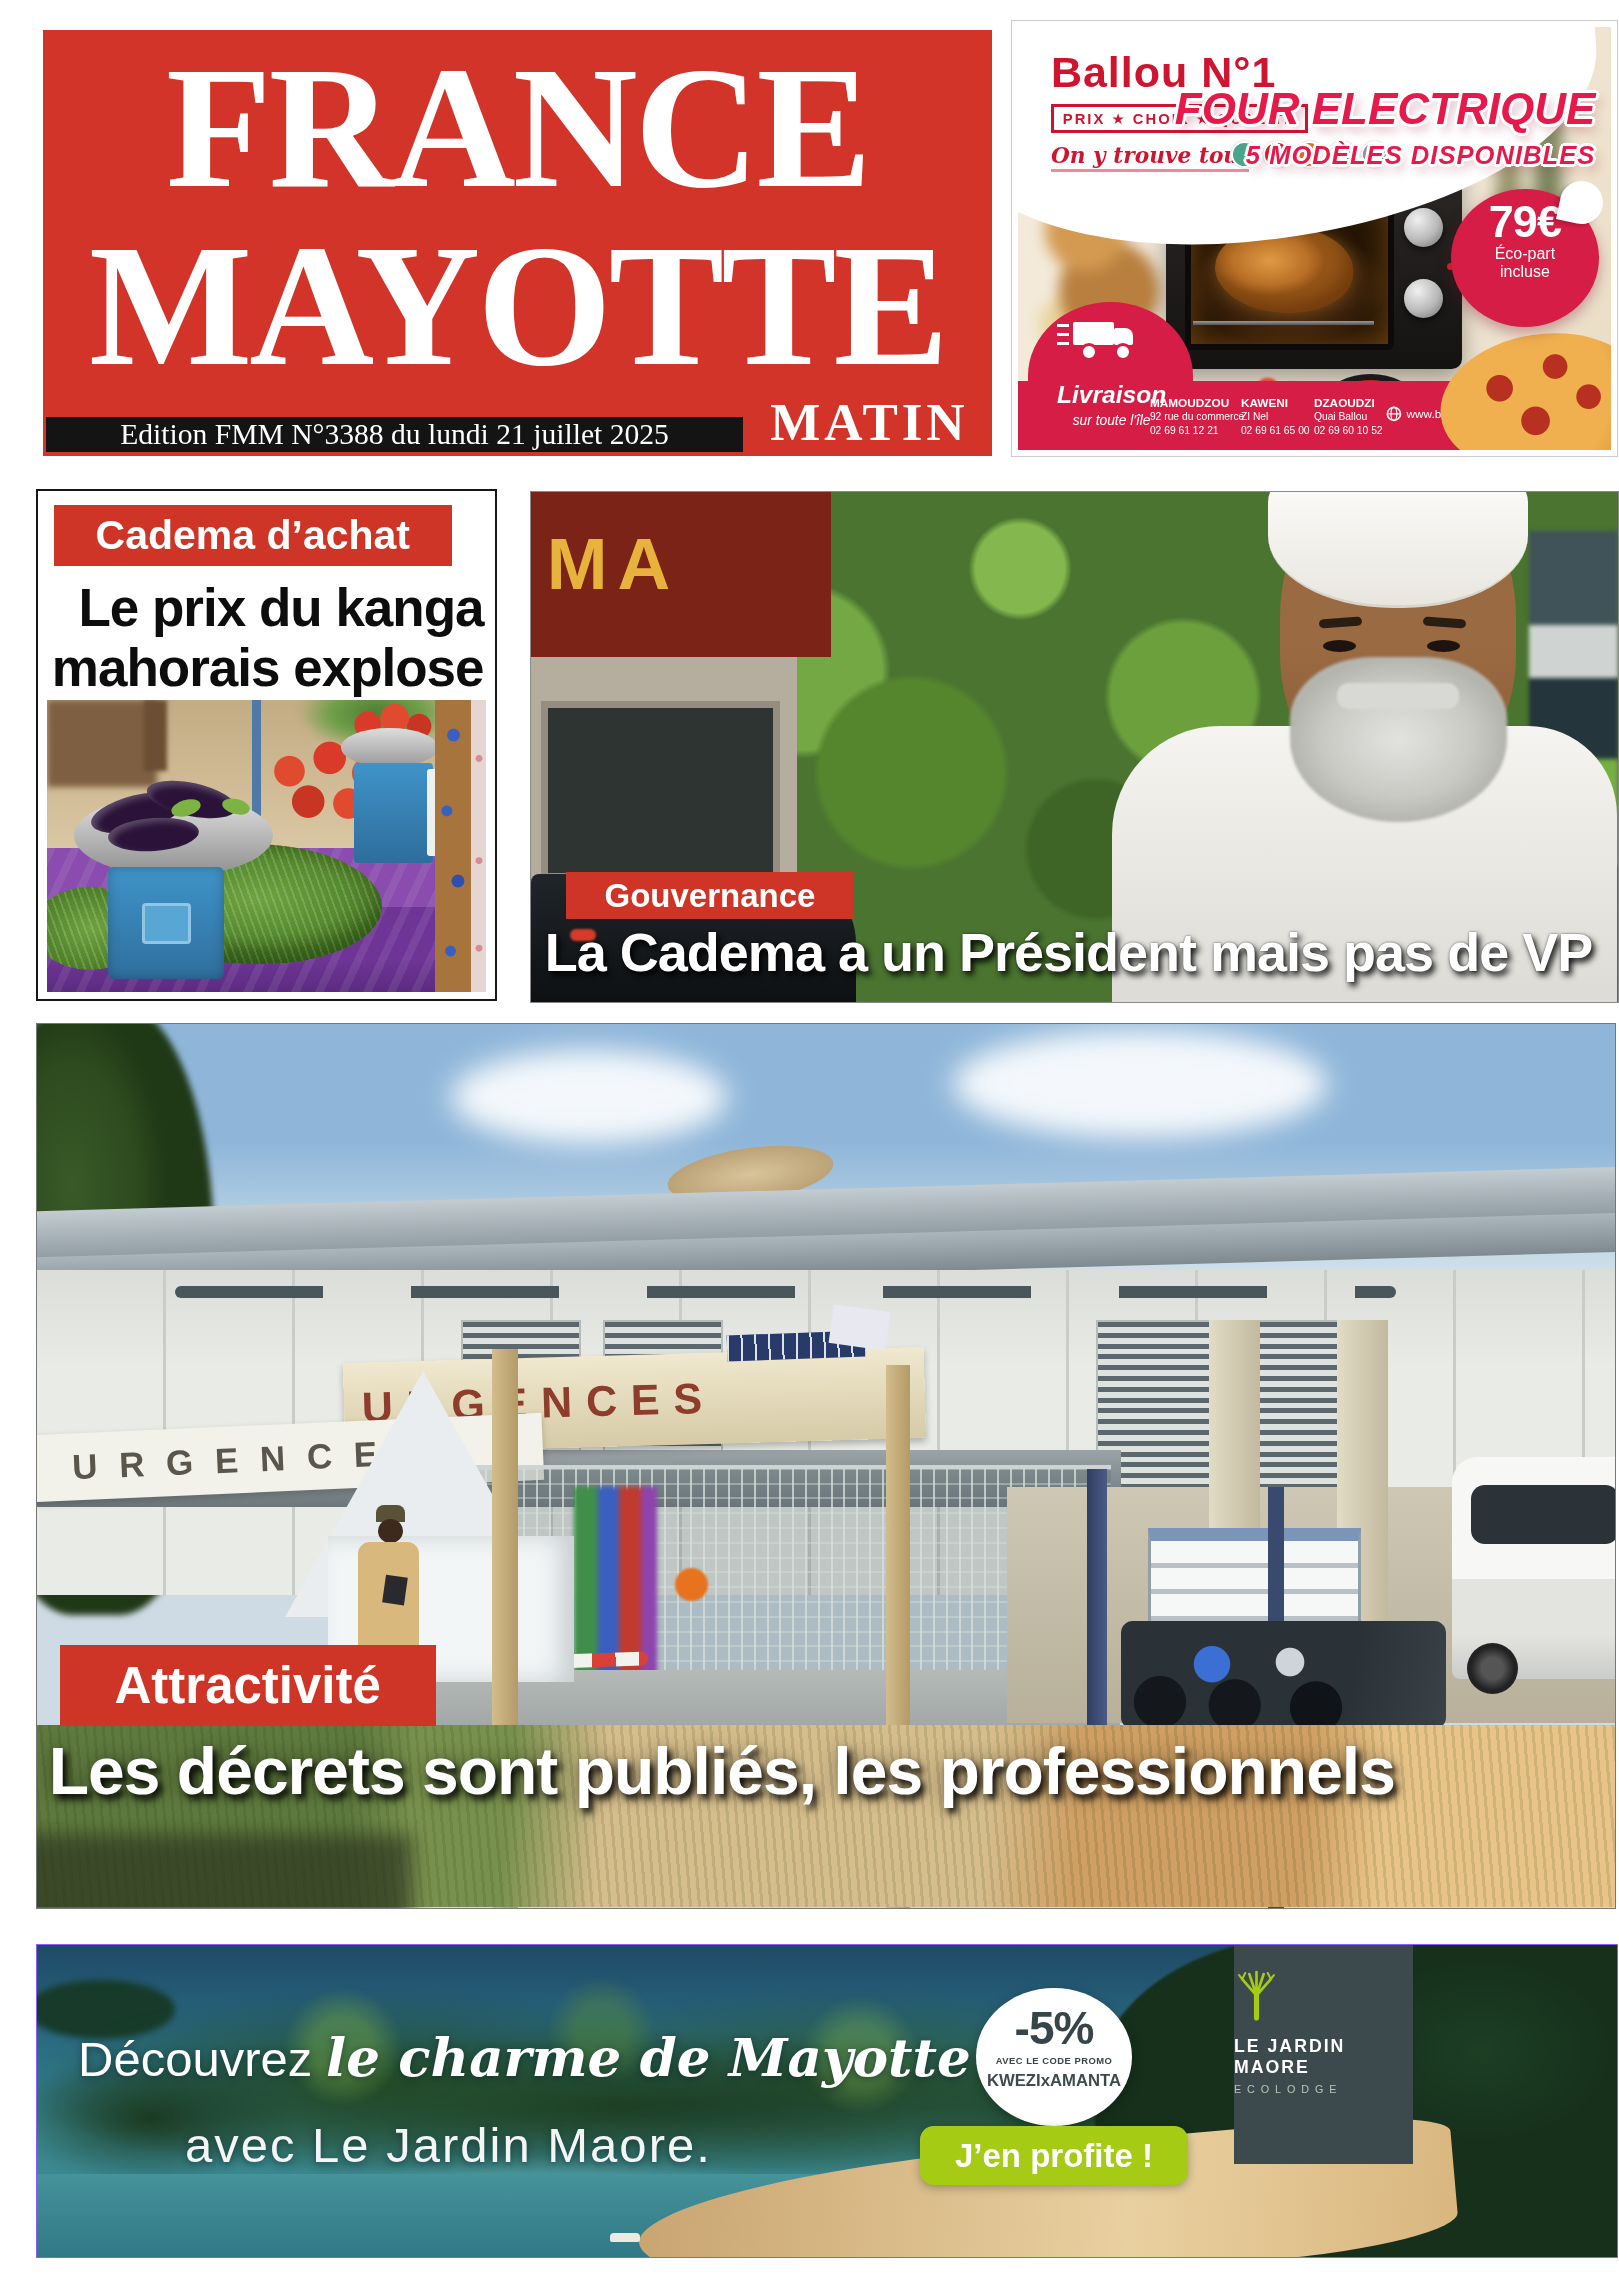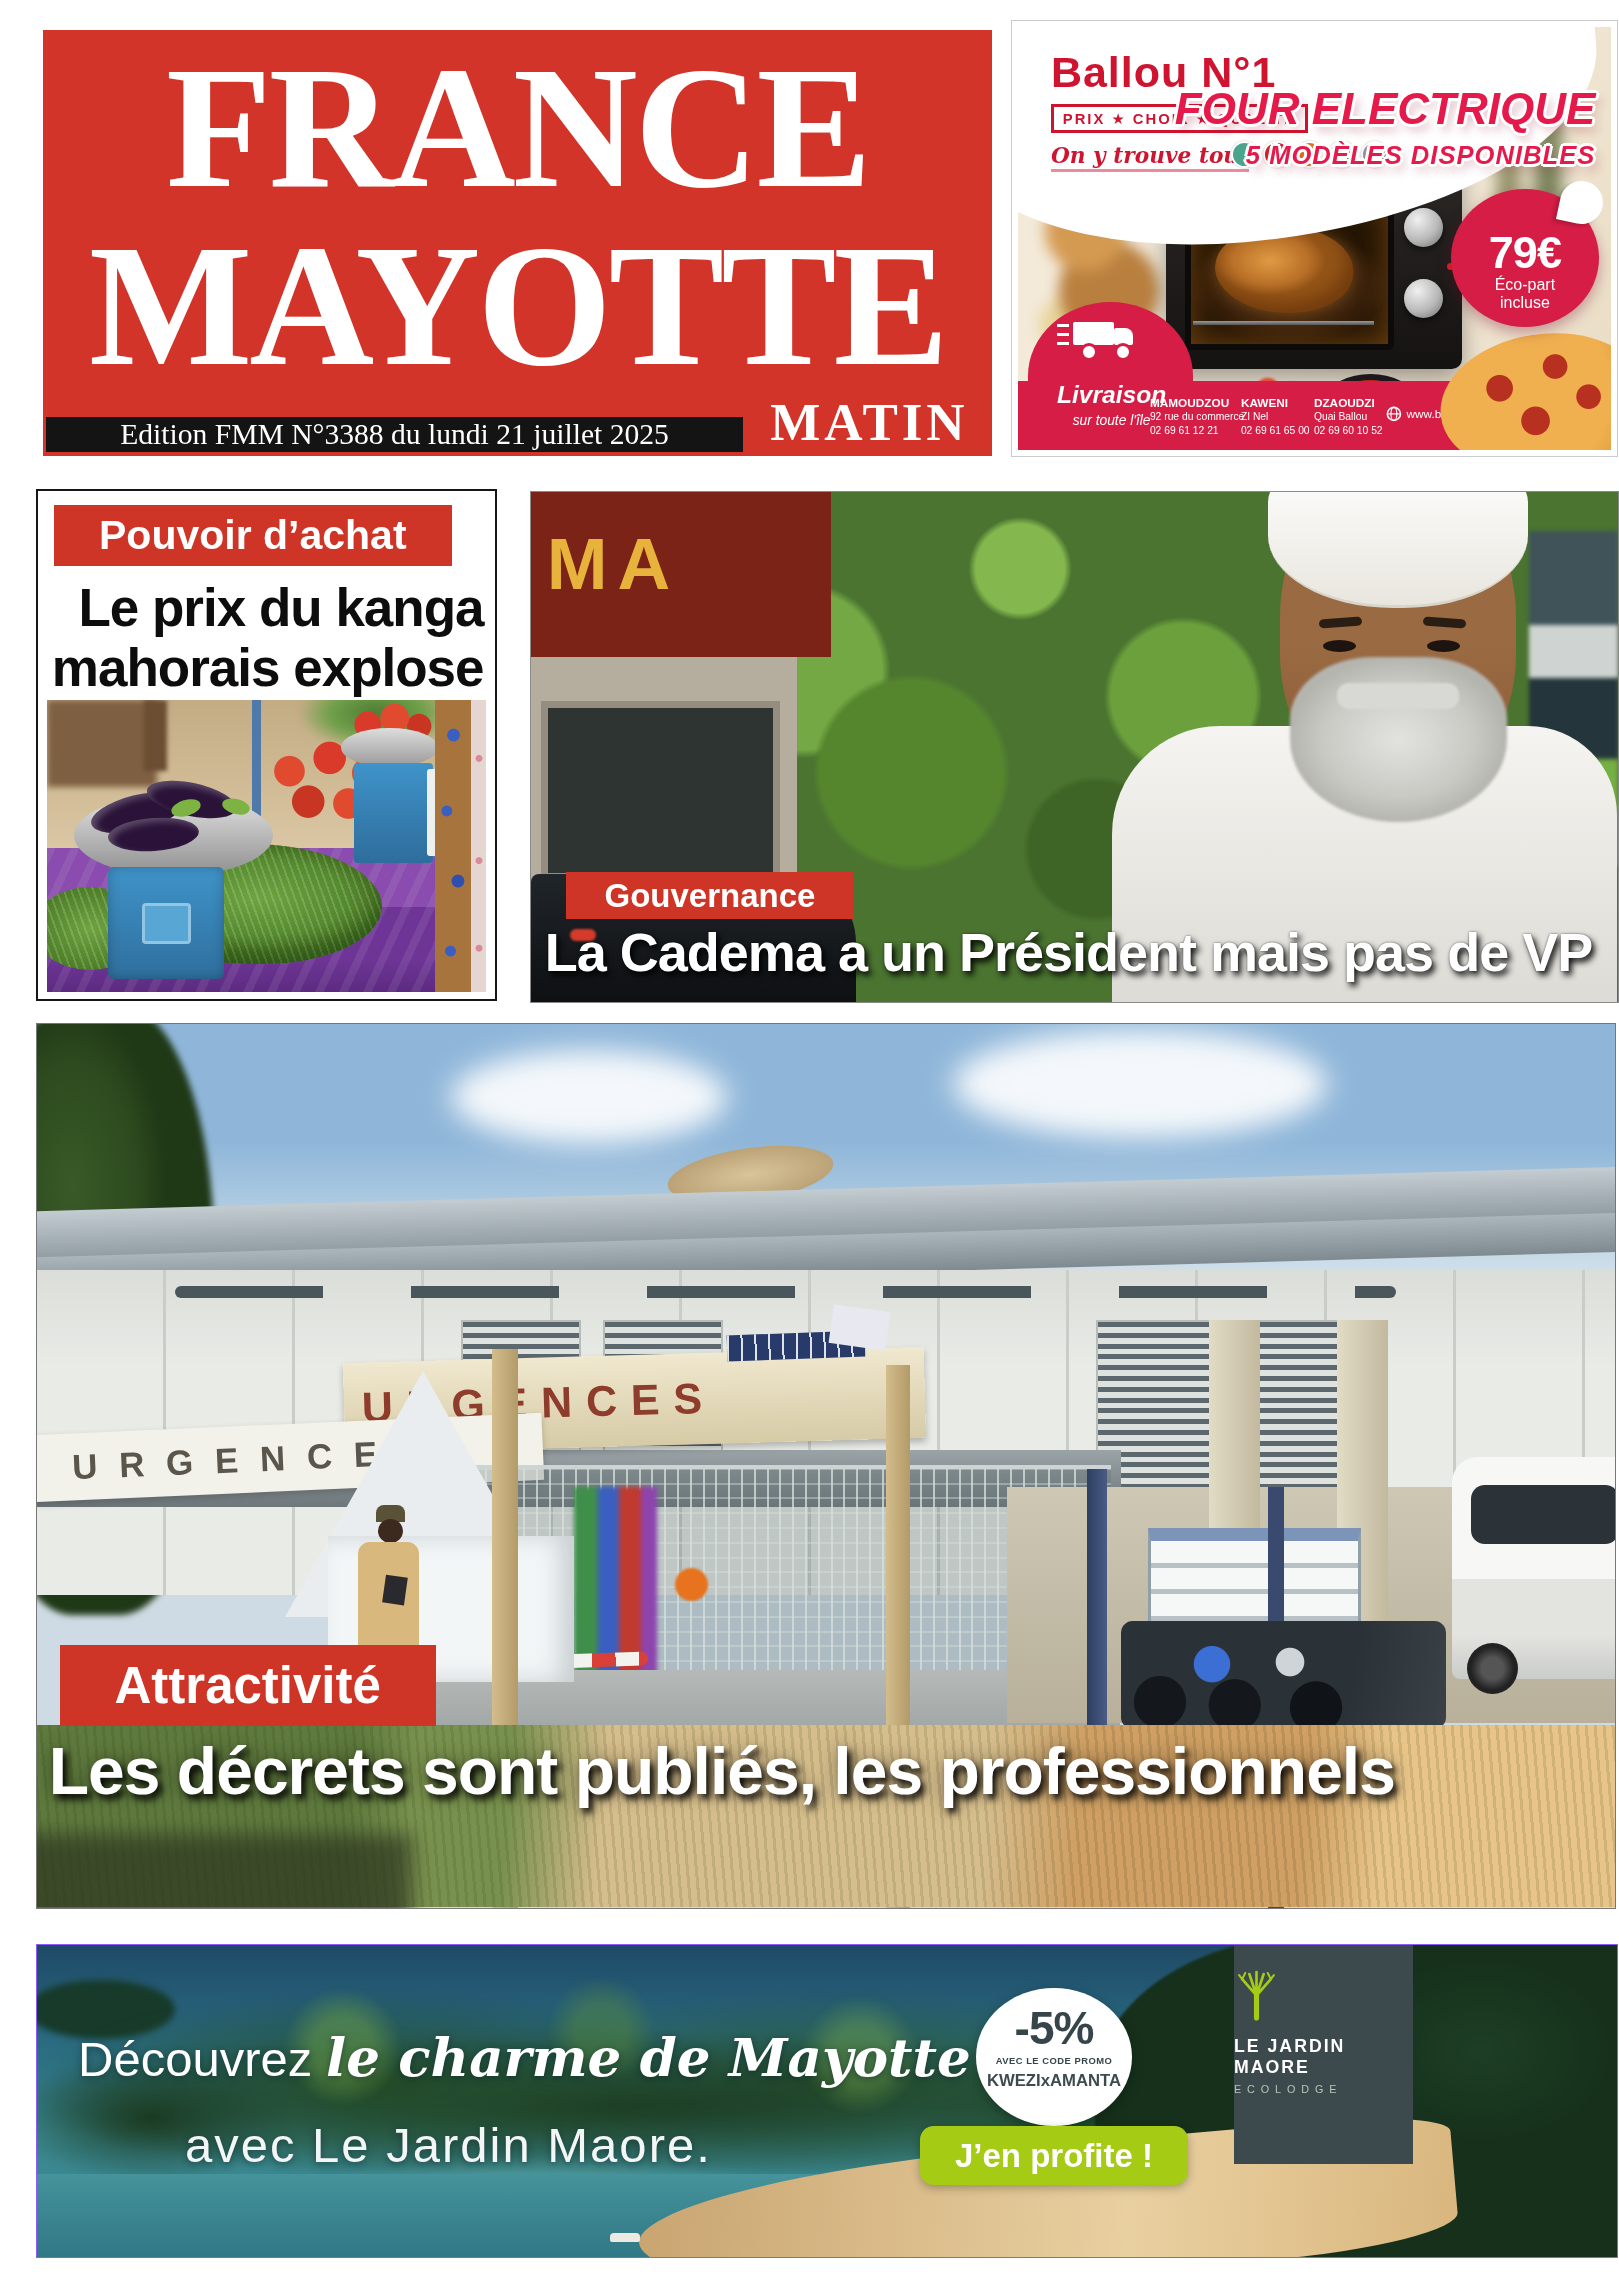--- a/index.html
+++ b/index.html
@@ -78,21 +78,21 @@
   .bl-pizza{position:absolute;left:422px;top:307px;width:207px;height:138px;border-radius:50%;transform:rotate(-8deg);
        background:radial-gradient(circle at 30% 35%,#b8301f 12.8px,transparent 13.8px),
                   radial-gradient(circle at 58% 25%,#b8301f 11.8px,transparent 12.8px),
                   radial-gradient(circle at 45% 62%,#b8301f 13.8px,transparent 14.8px),
                   radial-gradient(circle at 72% 50%,#b8301f 11.8px,transparent 12.8px),
                   radial-gradient(circle at 40% 40%,#f0b050 0 60%,#e09a3a 80%,#c9802a);}
   .bl-badge{position:absolute;left:433px;top:162px;width:148px;height:138px;background:var(--ballou-red);border-radius:50%;
        text-align:center;color:#fff;box-shadow:0 5.9px 13.8px rgba(120,10,40,.35);}
   .bl-badge-fold{position:absolute;left:542px;top:154px;width:43px;height:43px;background:#fff;
        border-radius:50% 50% 50% 0;transform:rotate(12deg);box-shadow:-3px 3px 3.9px rgba(0,0,0,.18);}
-  .bl-badge-price{font-size:45px;font-weight:bold;letter-spacing:-1px;margin-top:40px;line-height:47px;}
+  .bl-badge-price{font-size:45px;font-weight:bold;letter-spacing:-1px;margin-top:9px;line-height:47px;}
 
   
   .kicker{background:var(--label-red);color:#fff;font-weight:bold;text-align:center;position:absolute;}
 
   
   .card-kanga{position:absolute;left:36px;top:489px;width:457px;height:508px;background:#fff;border:2px solid #161616;}
   .kicker-kanga{left:15.8px;top:13.8px;width:398px;height:61px;font-size:41px;line-height:61px;}
   .kanga-headline{position:absolute;left:13.8px;top:87px;font-size:53px;font-weight:bold;color:var(--headline-ink);
        line-height:60px;letter-spacing:-1px;text-align:right;}
   .photo-market{position:absolute;left:8.9px;top:209px;width:439px;height:292px;overflow:hidden;background:#cdb794;}
@@ -388,21 +388,21 @@
       <div class="bl-badge">
         <div class="bl-badge-price">79€</div>
         <div class="bl-badge-n1">Éco-part</div>
         <div class="bl-badge-n1">incluse</div>
       </div>
       <div class="bl-badge-fold"></div>
     </div>
   </div>
 
   <div class="card-kanga">
-    <div class="kicker kicker-kanga">Pouvoir d’achat</div>
+    <div class="kicker kicker-kanga">Cadema d’achat</div>
     <div class="kanga-headline">
       <div>Le prix du kanga</div>
       <div>mahorais explose</div>
     </div>
     <div class="photo-market">
       <div class="mk-ground"></div>
       <div class="mk-hut"></div>
       <div class="mk-tree"></div>
       <div class="mk-foliage"></div>
       <div class="mk-pole"></div>

